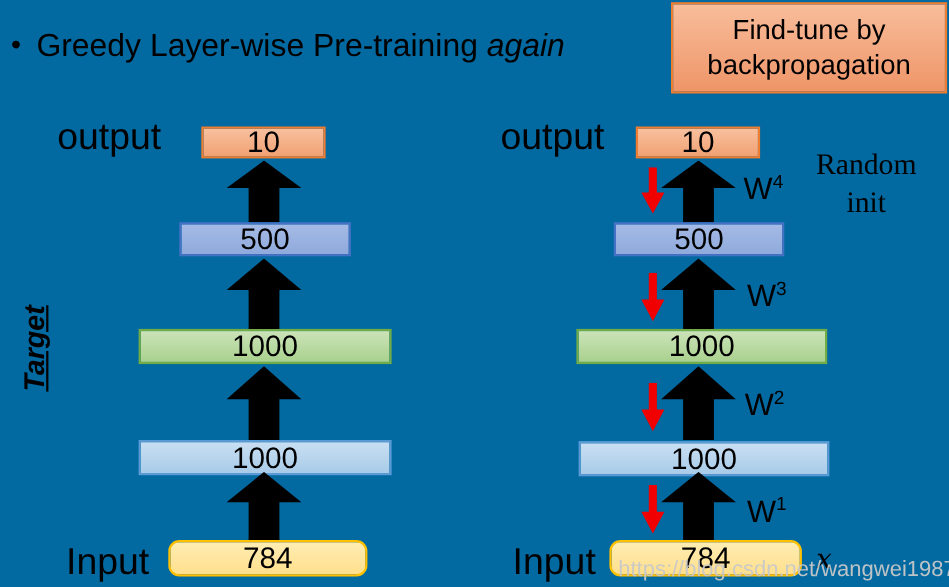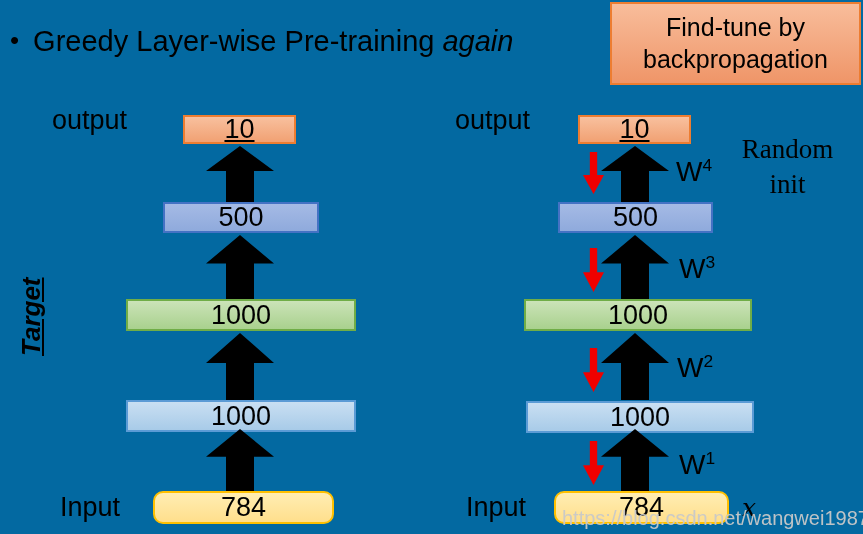--- a/index.html
+++ b/index.html
@@ -20,28 +20,28 @@
     display:flex; flex-direction:column; align-items:center; justify-content:center;
     font-size:25px; line-height:1.25; text-align:center;
   }
 
   
   .layer {
     position:absolute; box-sizing:border-box; border:2px solid;
     display:flex; align-items:center; justify-content:center;
     font-size:27px; line-height:1;
   }
-  .c-orange { background:linear-gradient(#F8C09E, #F1A173); border-color:#ED7D31;text-decoration:underline; }
+  .c-orange { background:linear-gradient(#F8C09E, #F1A173); border-color:#ED7D31; }
   .c-blue   { background:linear-gradient(#A5BAE5, #8FAADC); border-color:#4472C4; }
   .c-green  { background:linear-gradient(#CBE3B8, #A9D18E); border-color:#70AD47; }
   .c-lblue  { background:linear-gradient(#C9DFF2, #A8CBE8); border-color:#5B9BD5; }
   .c-yellow { background:linear-gradient(#FFEDB3, #FFDF8C); border-color:#FFC000;border-radius:10px; }
 
   
-  .side-label { position:absolute; font-size:27px; white-space:nowrap; }
+  .side-label { position:absolute; font-size:34px; white-space:nowrap; }
   .target-label {
     position:absolute; left:16px; top:356px; width:112px; height:32px;
     transform:rotate(-90deg); transform-origin:0 0;
     font-size:26px; font-weight:bold; font-style:italic; text-decoration:underline;
     white-space:nowrap;
   }
   .w-label { position:absolute; font-size:28px; white-space:nowrap; }
   .w-label sup { font-size:0.62em; }
   .random-init {
     position:absolute; left:725px; top:132px; width:125px;

